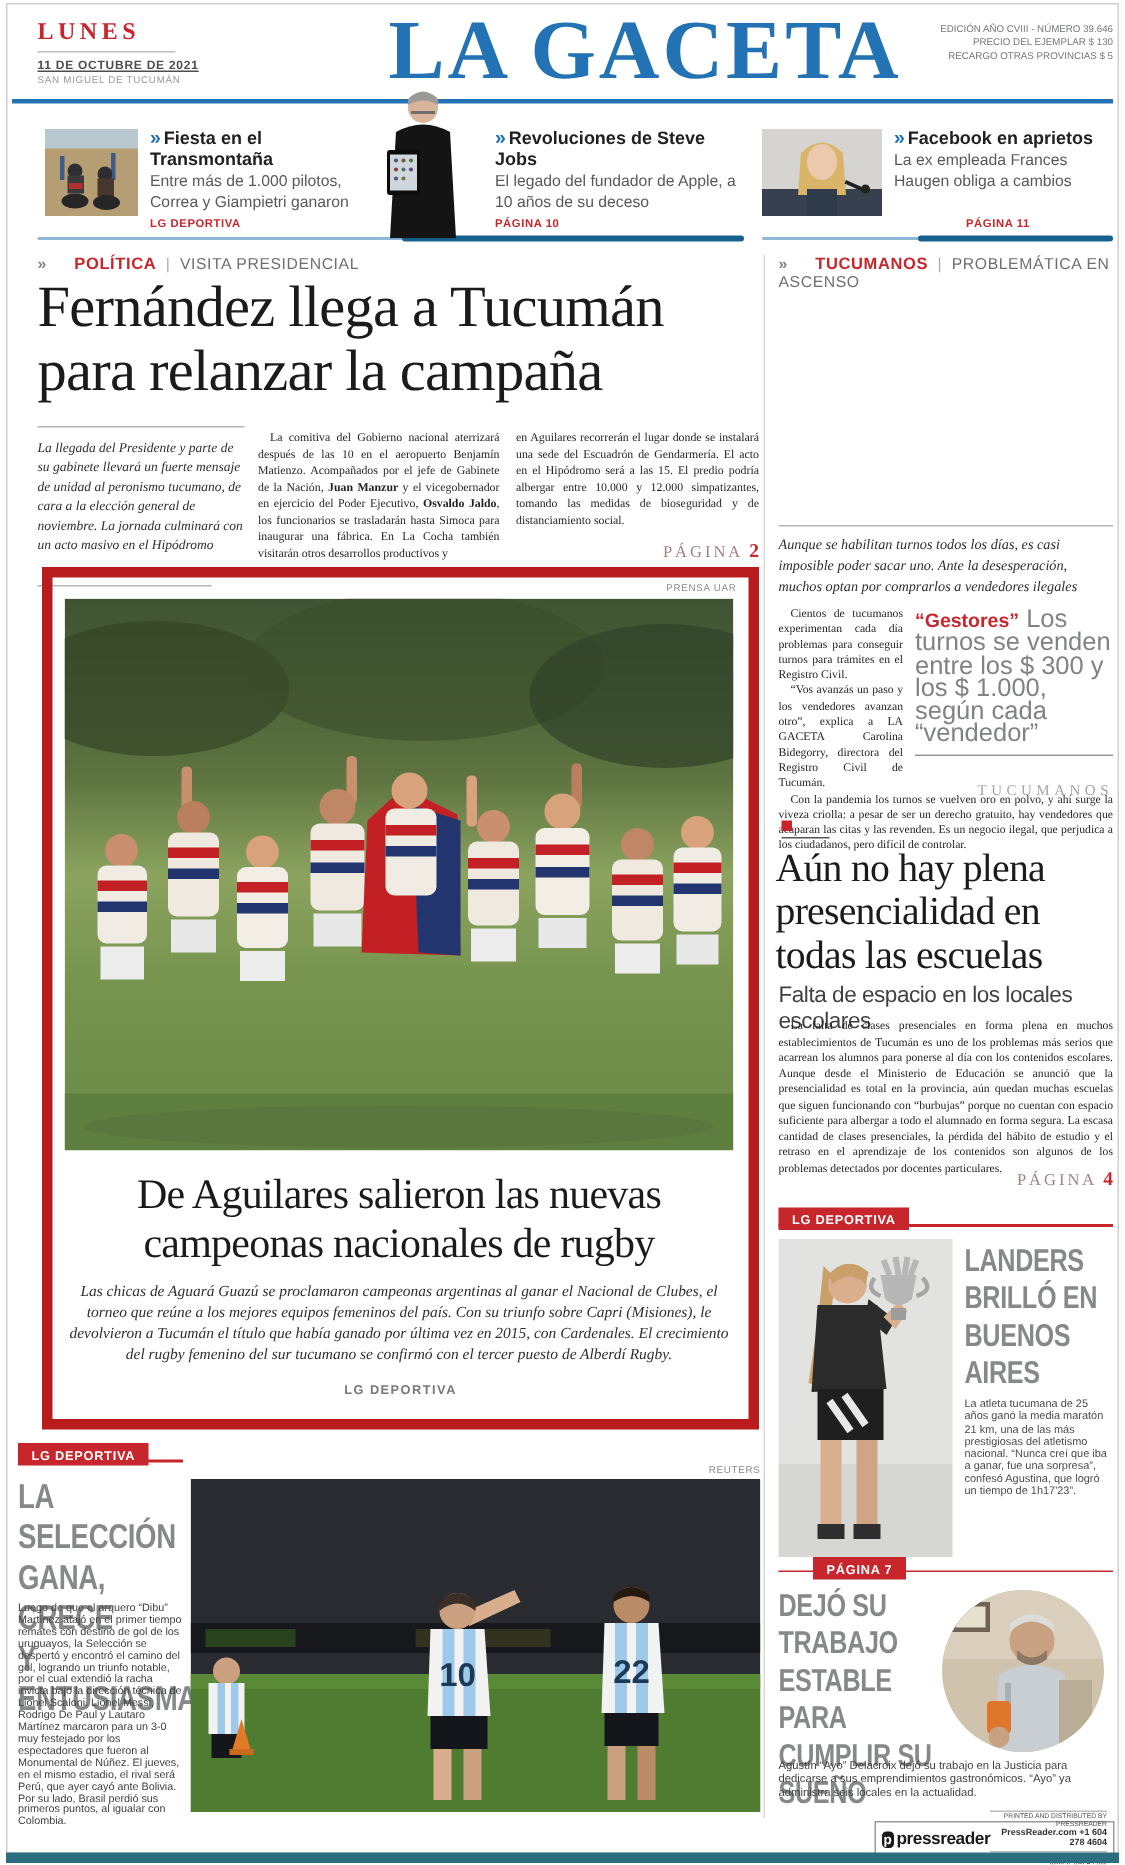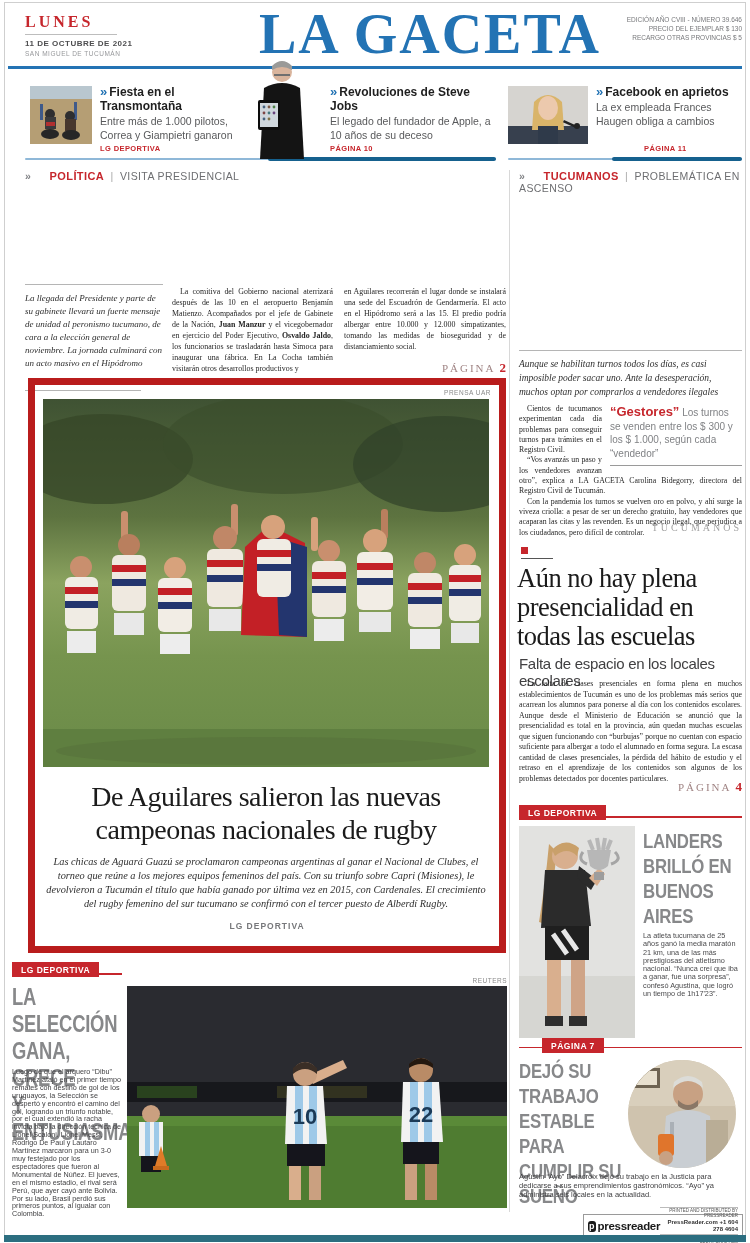--- a/index.html
+++ b/index.html
@@ -7,21 +7,21 @@
         font-family:"Liberation Sans",sans-serif;color:#222;}
   .abs{position:absolute;}
   .page-border{position:absolute;left:4px;top:2px;width:740px;height:1232px;
                border:1px solid #cfcfcf;pointer-events:none;}
   .bottom-strip{position:absolute;left:4px;top:1235px;width:742px;height:7px;background:#2c6e80;}
 
   
   .m-day{left:25px;top:13px;font-family:"Liberation Serif",serif;font-weight:bold;
          font-size:16px;letter-spacing:3px;color:#c6262c;}
   .m-day-rule{left:25px;top:34px;width:92px;height:1px;background:#bdbdbd;}
-  .m-date{left:25px;top:39px;font-size:8px;font-weight:bold;letter-spacing:.5px;color:#4d4d4f;}
+  .m-date{left:25px;top:39px;font-size:8px;font-weight:bold;letter-spacing:.5px;color:#4d4d4f;text-decoration:underline;}
   .m-city{left:25px;top:50px;font-size:6.5px;letter-spacing:.5px;color:#97989b;}
   .m-title{left:225px;top:2px;width:410px;text-align:center;font-family:"Liberation Serif",serif;
            font-weight:bold;font-size:56px;letter-spacing:2px;color:#2373b4;}
   .m-info{left:545px;top:15px;width:197px;text-align:right;font-size:6.5px;line-height:9px;color:#77787b;}
   .m-rule{left:8px;top:66px;width:734px;height:3px;background:#2373b4;}
 
   
   .t-thumb{overflow:hidden;background:#ddd;}
   .t-title{font-size:12px;font-weight:bold;color:#1f1f1f;line-height:14px;}
   .t-chev{color:#2373b4;font-weight:bold;font-size:13px;margin-right:2px;}
@@ -48,21 +48,21 @@
   .redtag{display:inline-block;background:#c6262c;color:#fff;font-weight:bold;
           font-size:8.5px;letter-spacing:.5px;padding:3px 9px 2px 9px;}
   .redtag-line{position:absolute;height:2px;background:#c6262c;}
 
   .cond{color:#87888a;font-weight:bold;letter-spacing:-0.3px;
         transform:scaleX(.8);transform-origin:0 0;}
 
   .pq{float:right;width:132px;margin:2px 0 4px 8px;border-bottom:1px solid #9a9a9a;
       padding-bottom:5px;font-family:"Liberation Sans",sans-serif;text-align:left;}
   .pq .lead{color:#c6262c;font-weight:bold;font-size:13px;}
-  .pq .rest{color:#808285;font-size:10px;line-height:13.5px;}
+  .pq .rest{color:#808285;font-size:17px;line-height:13.5px;}
 
   .rc-tag{font-family:"Liberation Serif",serif;font-size:10px;letter-spacing:3px;color:#a5a5a5;}
 
   .rugby-box{left:28px;top:378px;width:464px;height:561px;border:7px solid #b91c1c;}
   .vdivider{left:509px;top:170px;width:1px;height:1042px;background:#d8d8d8;}
 
   .pr-box{left:583px;top:1214px;width:160px;height:24px;border:1px solid #9a9a9a;background:#fff;
           display:flex;align-items:center;padding:0 4px;box-sizing:border-box;}
   .pr-logo{font-weight:bold;font-size:11.5px;color:#1a1a1a;letter-spacing:-0.3px;}
   .pr-icon{display:inline-block;width:11px;height:11px;background:#1a1a1a;border-radius:3px;
@@ -157,20 +157,21 @@
   <div class="abs t-bar-thick" style="left:612px;top:157px;width:130px;"></div>
 
   <div class="abs vdivider"></div>
 
   <div class="abs kicker" style="left:25px;top:170px;">
     <span class="chev">»</span>
     <span class="sec">POLÍTICA</span>
     <span class="sep">|</span>
     <span>VISITA PRESIDENCIAL</span>
   </div>
+  <div class="abs hl" style="left:25px;top:183px;width:484px;font-size:39px;line-height:43px;">Fernández llega a Tucumán para relanzar la campaña</div>
   <div class="abs deck" style="left:25px;top:284px;width:138px;font-size:9px;line-height:13px;border-top:1px solid #b5b5b5;padding-top:7px;">La llegada del Presidente y parte de su gabinete llevará un fuerte mensaje de unidad al peronismo tucumano, de cara a la elección general de noviembre. La jornada culminará con un acto masivo en el Hipódromo</div>
   <div class="abs" style="left:25px;top:390px;width:116px;height:1px;background:#b5b5b5;"></div>
   <div class="abs body-serif" style="left:172px;top:286px;width:161px;font-size:7.9px;line-height:11px;text-indent:8px;">La comitiva del Gobierno nacional aterrizará después de las 10 en el aeropuerto Benjamín Matienzo. Acompañados por el jefe de Gabinete de la Nación, <b>Juan Manzur</b> y el vicegobernador en ejercicio del Poder Ejecutivo, <b>Osvaldo Jaldo</b>, los funcionarios se trasladarán hasta Simoca para inaugurar una fábrica. En La Cocha también visitarán otros desarrollos productivos y</div>
   <div class="abs body-serif" style="left:344px;top:286px;width:162px;font-size:7.9px;line-height:11px;">en Aguilares recorrerán el lugar donde se instalará una sede del Escuadrón de Gendarmería. El acto en el Hipódromo será a las 15. El predio podría albergar entre 10.000 y 12.000 simpatizantes, tomando las medidas de bioseguridad y de distanciamiento social.</div>
   <div class="abs pagejump" style="left:360px;top:358px;width:146px;text-align:right;">
     <span class="lbl">PÁGINA</span>
     <span class="num">2</span>
   </div>
 
   <div class="abs rugby-box">

